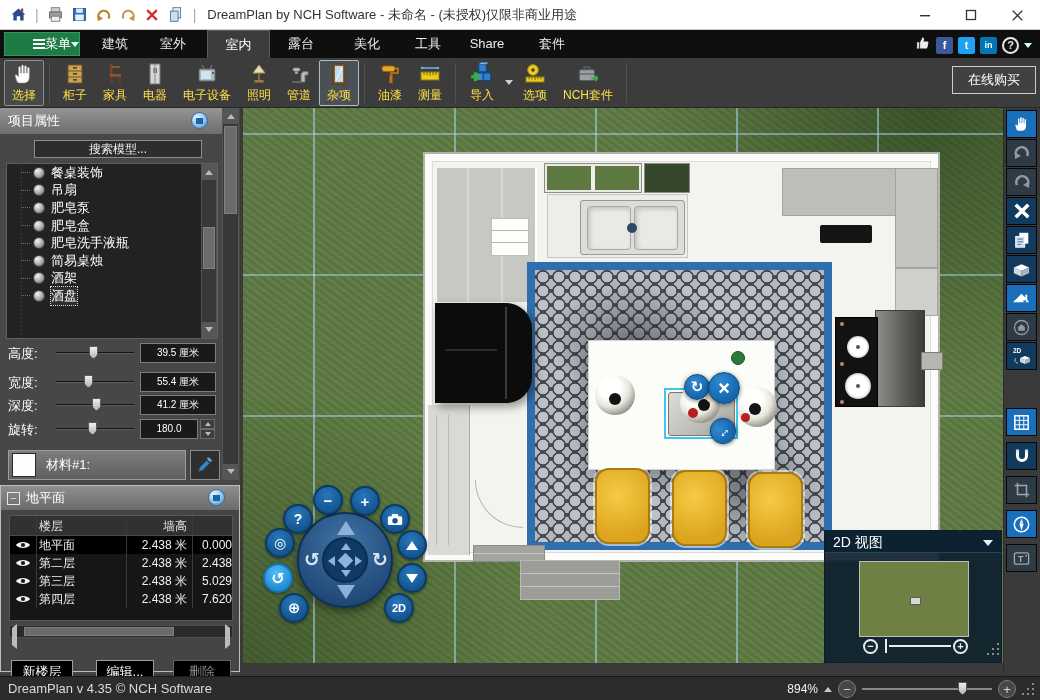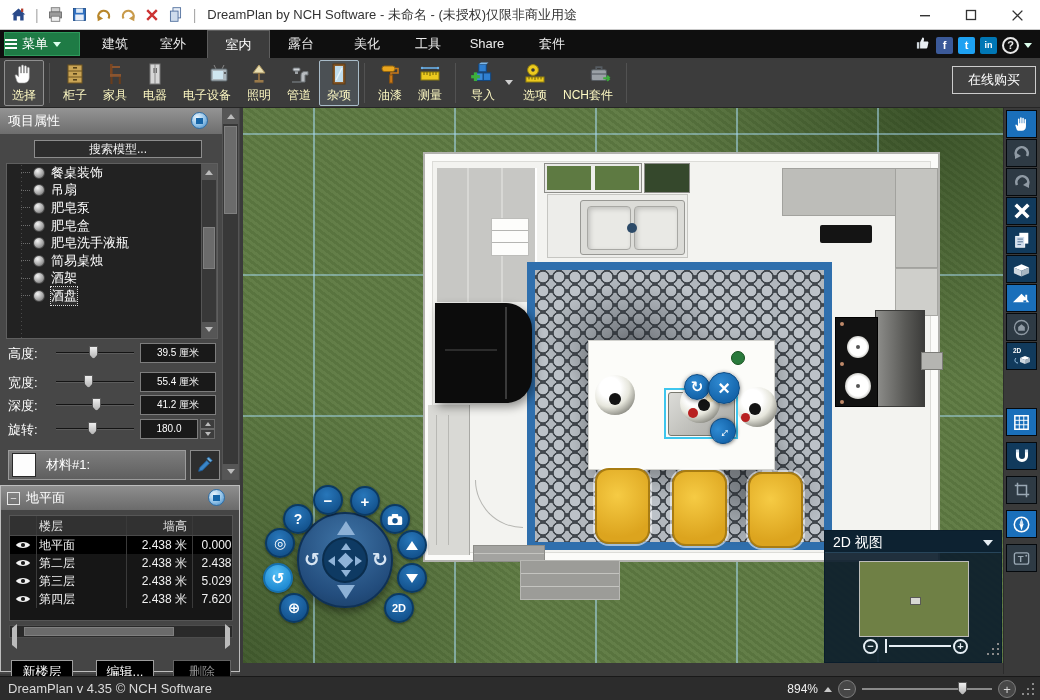--- a/index.html
+++ b/index.html
@@ -10,33 +10,33 @@
   
   .titlebar{left:0;top:0;width:1040px;height:30px;background:#fff;border-bottom:1px solid #c9c9c9;display:flex;align-items:center;padding:0 6px;color:#222}
   .tb-ic{width:20px;height:20px;margin:0 2px;display:flex;align-items:center;justify-content:center}
   .tb-sep{color:#aaa;margin:0 5px;font-size:14px}
   .title-text{font-size:13px;color:#333;margin-left:6px;white-space:nowrap}
   .winbtns{position:absolute;right:0;top:0;height:30px;display:flex}
   .winbtn{width:46px;height:30px;display:flex;align-items:center;justify-content:center;color:#333;font-size:14px}
 
   
   .menubar{left:0;top:30px;width:1040px;height:28px;background:#0f0f0f}
-  .menu-btn{position:absolute;left:4px;top:2px;width:76px;height:24px;background:#1e7b45;border:1px solid #2f9a5c;display:flex;align-items:center;justify-content:flex-start;gap:5px;color:#fff;font-size:13px}
+  .menu-btn{position:absolute;left:4px;top:2px;width:76px;height:24px;background:#1e7b45;border:1px solid #2f9a5c;display:flex;align-items:center;justify-content:flex-end;color:#fff;font-size:13px}
   .hamb{display:inline-block;width:12px}
   .hamb i{display:block;height:2px;background:#fff;margin:2px 0}
   .caret-d{width:0;height:0;border-left:4px solid transparent;border-right:4px solid transparent;border-top:5px solid #dfe}
   .mtab{position:absolute;top:0;height:28px;line-height:28px;color:#ececec;font-size:13px;text-align:center}
   .mtab.active{background:#3c3c3c;border:1px solid #5e5e5e;border-bottom:none;color:#fff}
   .socials{position:absolute;right:8px;top:5px;display:flex;gap:5px;align-items:center}
   .soc{width:17px;height:17px;border-radius:2px;display:flex;align-items:center;justify-content:center;font-size:11px;font-weight:bold;color:#fff}
   .help-circ{width:17px;height:17px;border-radius:50%;border:2px solid #e8e8e8;color:#e8e8e8;display:flex;align-items:center;justify-content:center;font-size:11px;font-weight:bold}
 
   
   .ribbon{left:0;top:58px;width:1040px;height:50px;background:#3c3c3c;border-bottom:1px solid #262626;display:flex;align-items:center;padding-left:4px}
-  .rb-item{display:flex;flex-direction:column;align-items:flex-end;justify-content:center;height:46px;padding:1px 7px 2px;border:1px solid transparent;border-radius:2px;color:#fef9c3;font-size:12px;white-space:nowrap}
+  .rb-item{display:flex;flex-direction:column;align-items:center;justify-content:center;height:46px;padding:1px 7px 2px;border:1px solid transparent;border-radius:2px;color:#fde047;font-size:12px;white-space:nowrap}
   .rb-item svg{display:block}
   .rb-pressed{background:#484848;border-color:#8f8f8f}
   .rb-selected{background:#4b5054;border-color:#a9bcc9}
   .rb-sep{width:1px;height:40px;background:#262626;border-right:1px solid #525252;margin:0 5px}
   .rb-caret{width:0;height:0;border-left:4px solid transparent;border-right:4px solid transparent;border-top:5px solid #cfcfcf;margin:0 2px}
   .buy-btn{position:absolute;left:952px;top:66px;width:84px;height:28px;background:#414141;border:1px solid #cccccc;color:#fff;font-size:13px;display:flex;align-items:center;justify-content:center}
 
   
   .leftpanel{left:0;top:108px;width:240px;height:566px;background:#474747}
   .lp-head{left:0;top:0;width:222px;height:26px;background:linear-gradient(#949494,#6d6d6d);color:#fff;font-size:13px;line-height:26px;padding-left:8px}
@@ -68,21 +68,21 @@
 
   .floors{left:0;top:377px;width:240px;height:187px;border:1px solid #bdbdbd;background:#454545}
   .fl-head{left:0;top:0;width:238px;height:24px;background:linear-gradient(#8e8e8e,#6b6b6b);color:#fff;font-size:13px;line-height:24px;padding-left:6px;display:flex;align-items:center;gap:6px}
   .collapse{width:13px;height:13px;border:1px solid #e8e8e8;color:#e8e8e8;font-size:11px;line-height:10px;text-align:center}
   .ftable{left:8px;top:29px;width:224px;height:106px;background:#161616;border:1px solid #565656;font-size:12px}
   .frow{display:flex;height:18px;line-height:18px;color:#f2f2f2}
   .fhead{height:20px;line-height:20px;background:#313131;color:#e0e0e0;border-bottom:1px solid #4a4a4a}
   .c-eye{width:26px;flex:none;display:flex;align-items:center;justify-content:center}
   .c-name{width:90px;flex:none;padding-left:2px;border-left:1px solid #3a3a3a}
   .c-wall{width:66px;flex:none;text-align:right;padding-right:5px;border-left:1px solid #3a3a3a}
-  .c-elev{flex:1;text-align:center;padding-left:8px;border-left:1px solid #3a3a3a;overflow:hidden}
+  .c-elev{flex:1;text-align:right;padding-left:8px;border-left:1px solid #3a3a3a;overflow:hidden}
   .frow.sel{background:#000}
   .hscroll{left:8px;top:139px;width:224px;height:13px;background:#2a2a2a;border:1px solid #4d4d4d}
   .fbtn{position:absolute;top:174px;height:24px;background:#000000;border:1px solid #9d9d9d;color:#fff;font-size:13px;display:flex;align-items:center;justify-content:center}
   .fbtn.dis{color:#8b8b8b;border-color:#636363}
 
   
   .canvas{left:243px;top:108px;width:760px;height:555px;overflow:hidden;background:
     radial-gradient(circle at 90% 0%,rgba(8,26,4,.42),transparent 32%),
     radial-gradient(circle at 0% 100%,rgba(8,26,4,.33),transparent 30%),
     repeating-linear-gradient(37deg,rgba(0,0,0,.05) 0 3px,rgba(255,255,255,.03) 3px 6px),

